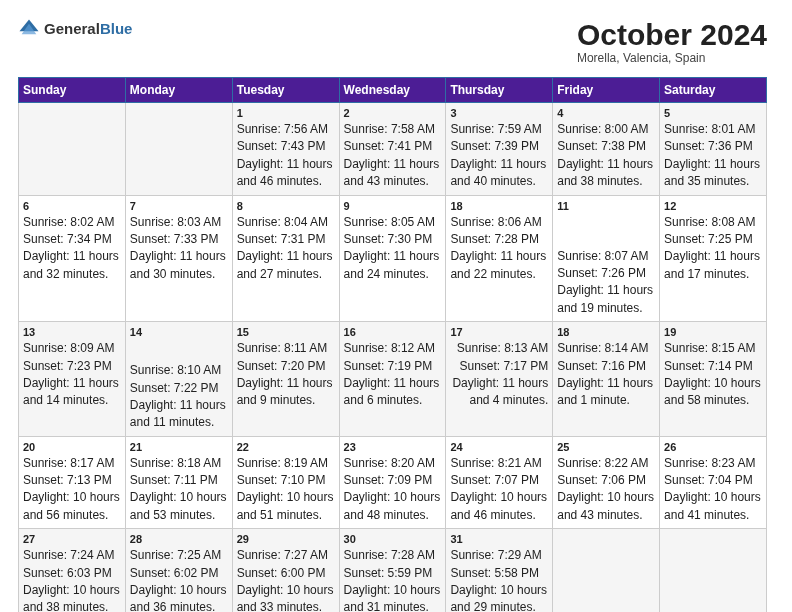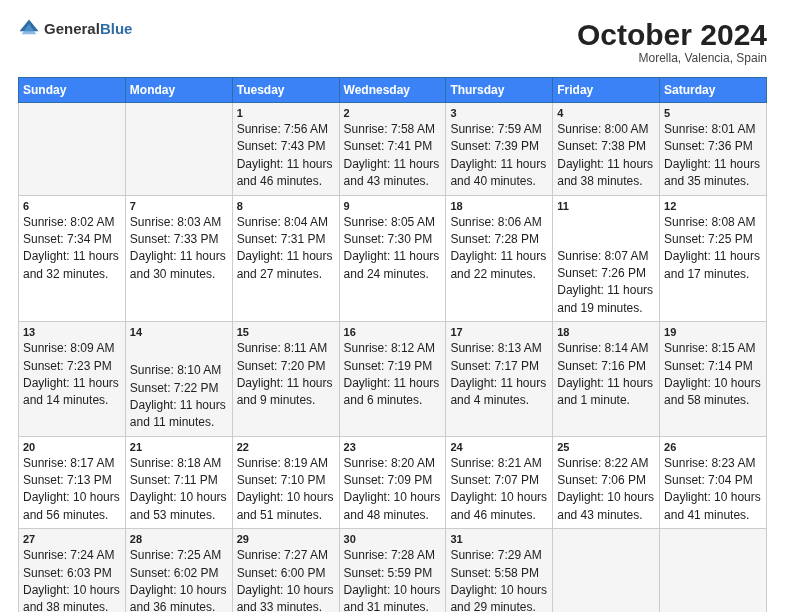--- a/index.html
+++ b/index.html
@@ -37,40 +37,39 @@
       font-size: 15px;
       font-weight: bold;
       color: #2e6da4;
       line-height: 1;
     }
     .logo-icon {
       width: 22px;
       height: 22px;
     }
     .title-block {
-      text-align: right;
     }
     .title-block h1 {
       font-size: 30px;
       font-weight: bold;
       color: #222;
       line-height: 1.1;
     }
     .title-block h2 {
       font-size: 12px;
       font-weight: normal;
       color: #444;
     }
     table {
       width: 100%;
       border-collapse: collapse;
       table-layout: fixed;
     }
     thead tr th {
-      background: #3b82f6;
+      background: #4c1d95;
       color: #fff;
       font-size: 12px;
       font-weight: bold;
       padding: 5px 4px;
       text-align: left;
       border: 1px solid #2e6da4;
     }
     tbody tr td {
       border: 1px solid #ccc;
       vertical-align: top;
@@ -233,21 +232,21 @@
 Daylight: 11 hours and 9 minutes.</div>
           </td>
           <td>
             <div class="day-number">16</div>
             <div class="day-info" style="white-space: pre-line;">Sunrise: 8:12 AM
 Sunset: 7:19 PM
 Daylight: 11 hours and 6 minutes.</div>
           </td>
           <td>
             <div class="day-number">17</div>
-            <div class="day-info" style="white-space: pre-line;">Sunrise: 8:13 AM
+            <div class="day-info" style="white-space: pre-line; text-align: right;">Sunrise: 8:13 AM
 Sunset: 7:17 PM
 Daylight: 11 hours and 4 minutes.</div>
           </td>
           <td>
             <div class="day-number">18</div>
             <div class="day-info" style="white-space: pre-line;">Sunrise: 8:14 AM
 Sunset: 7:16 PM
 Daylight: 11 hours and 1 minute.</div>
           </td>
           <td>

